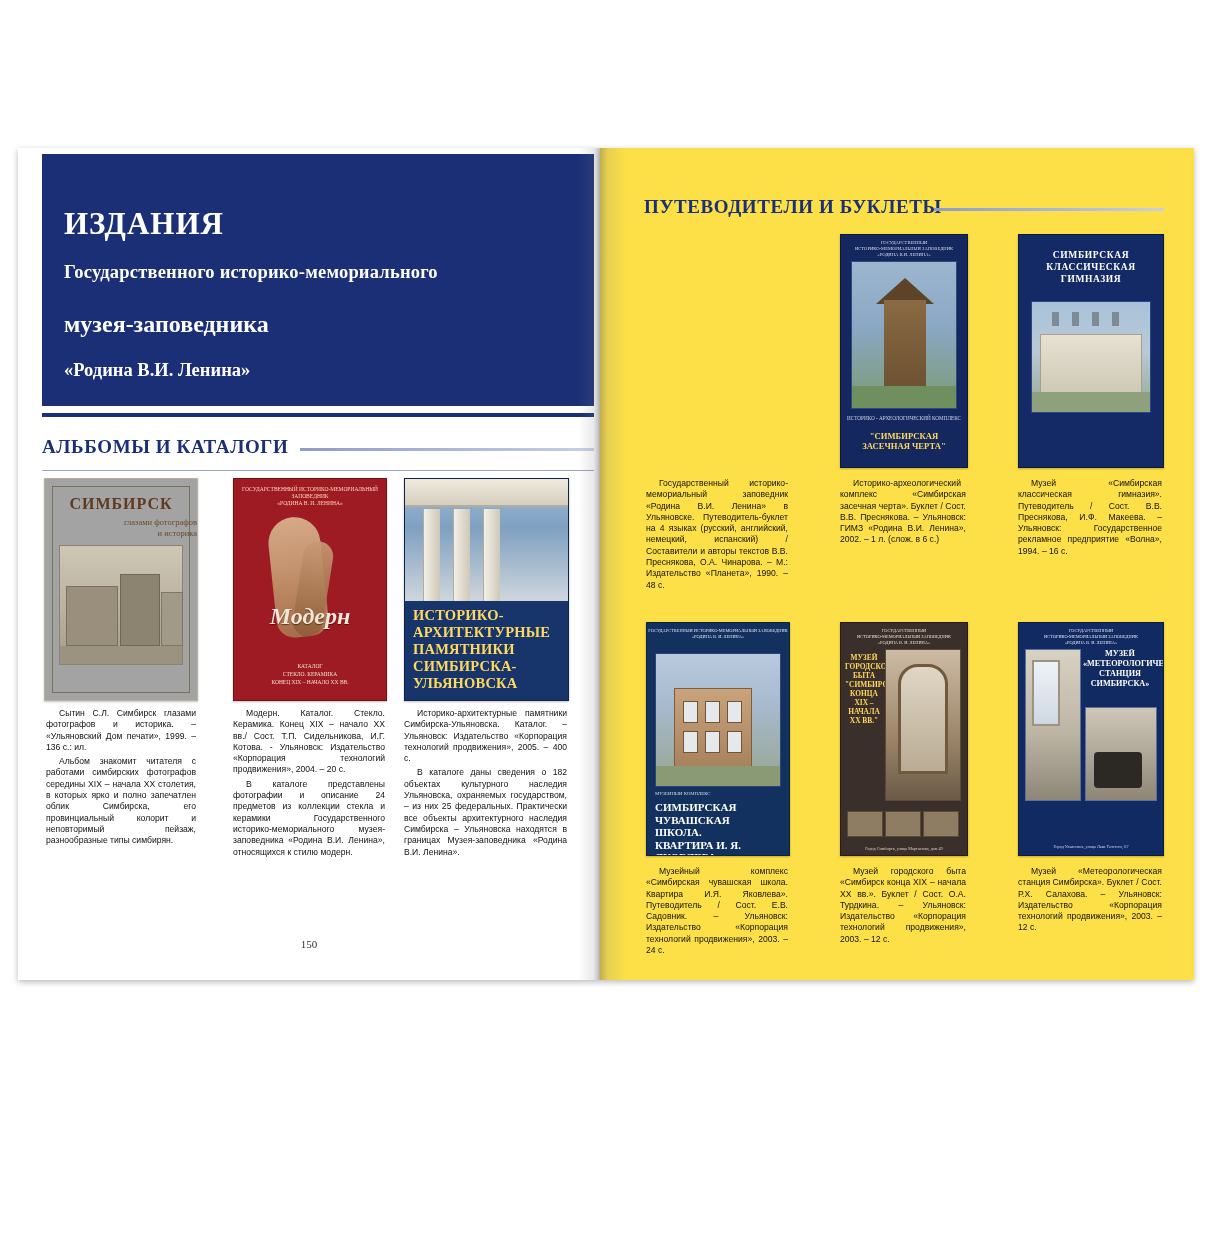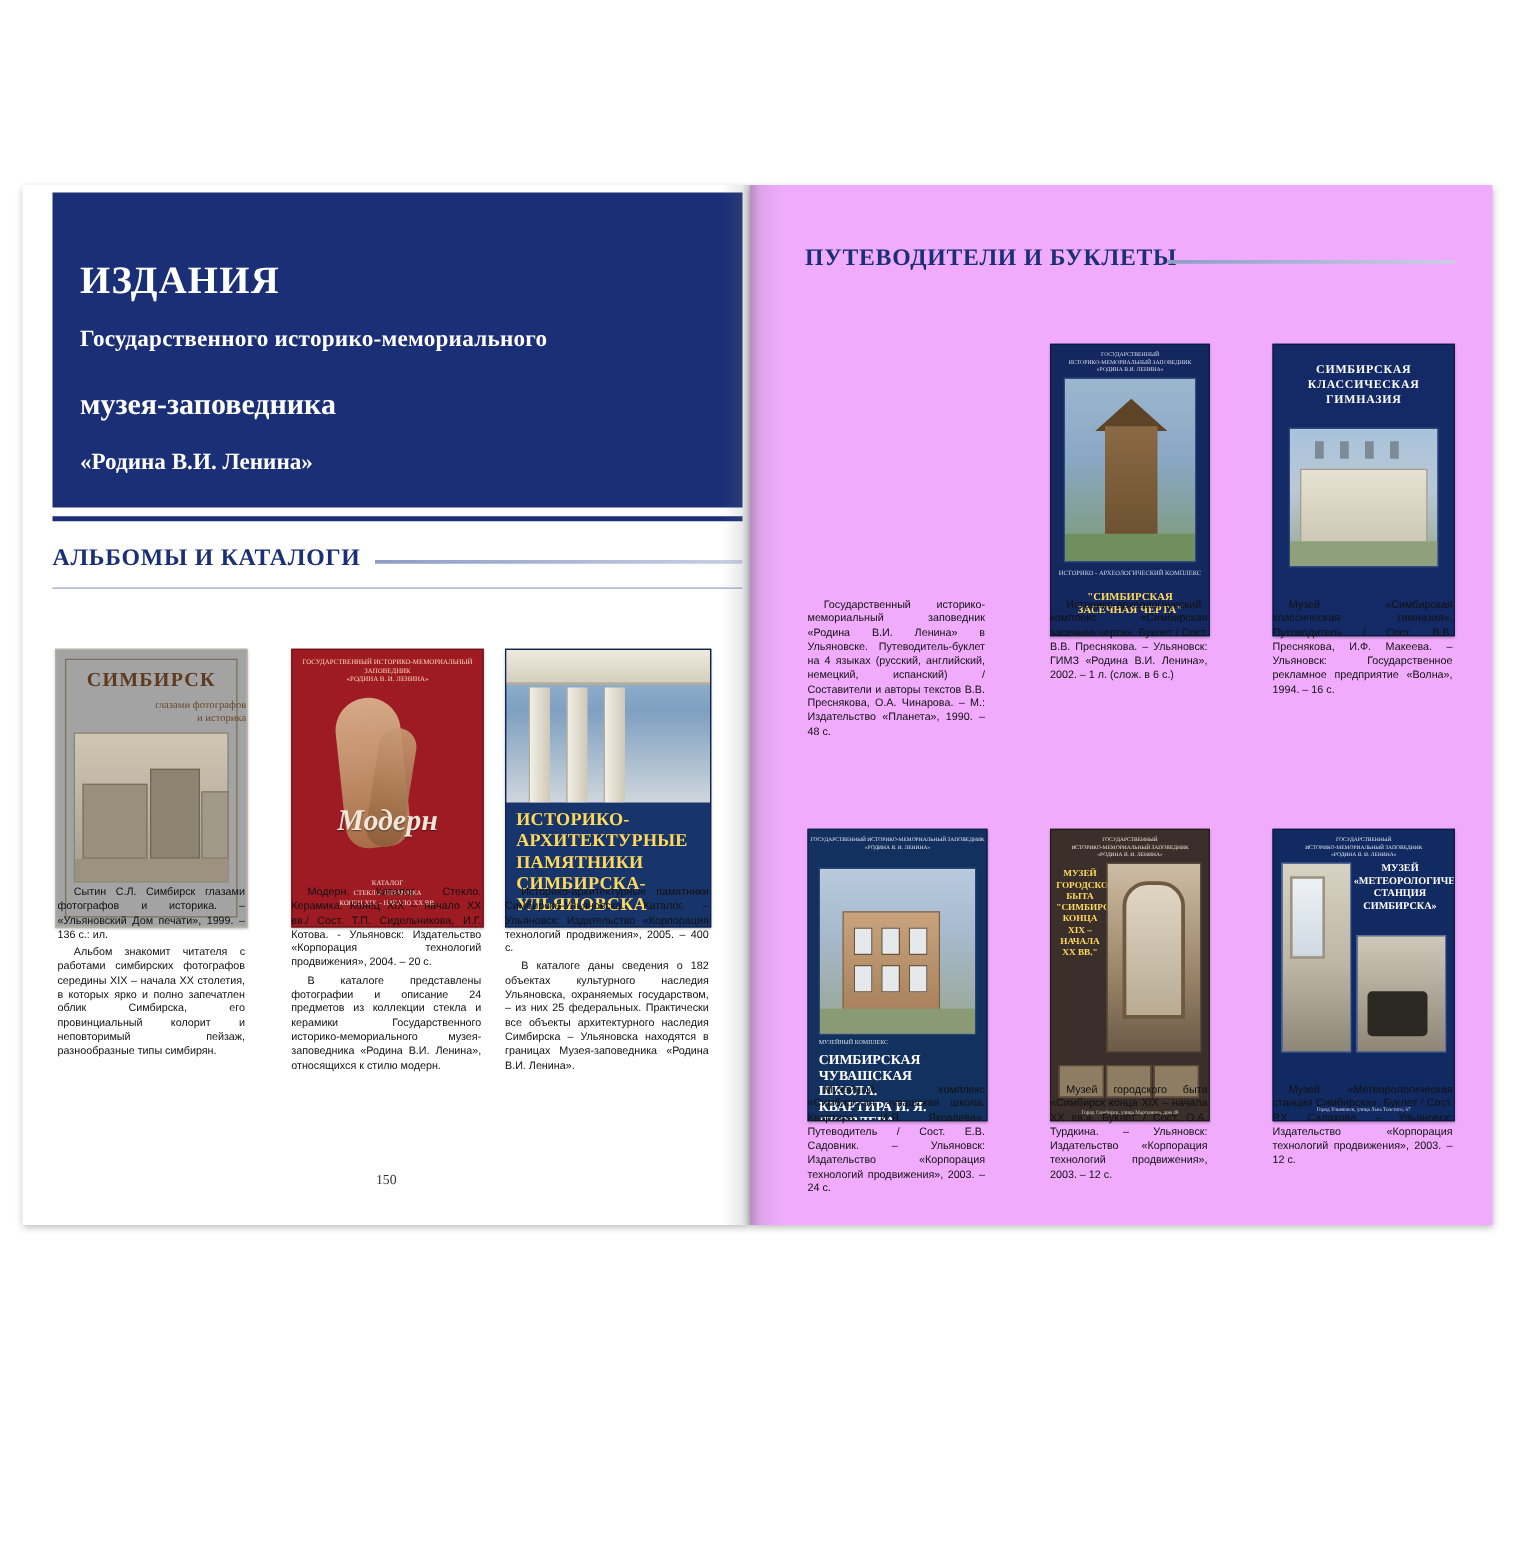--- a/index.html
+++ b/index.html
@@ -129,21 +129,20 @@
     height: 1px;
     background: #9aa4c4;
   }
 
   
   .cov {
     position: absolute;
     background: #ccc;
     overflow: hidden;
     box-shadow: 0 1px 2px rgba(0,0,0,0.25);
-    margin-top: 41px;
   }
 
   .cov-simbirsk {
     left: 26px; top: 330px; width: 152px; height: 221px;
     background: #a3a3a3;
     border: 1px solid #b9b2a0;
   }
   .cov-simbirsk .frame {
     position: absolute; left: 7px; top: 7px; right: 7px; bottom: 7px;
     border: 1px solid #7a6f58;
@@ -291,21 +290,21 @@
     color: #333;
   }
 
   
   .page-right {
     position: absolute;
     left: 600px;
     top: 148px;
     width: 594px;
     height: 832px;
-    background: #f0abfc;
+    background: #fde047;
     box-shadow: 0 2px 6px rgba(0,0,0,0.28);
     overflow: hidden;
   }
   .page-right::before {
     content: "";
     position: absolute;
     left: 0; top: 0; bottom: 0;
     width: 26px;
     background: linear-gradient(to left, rgba(255,255,255,0) 0%, rgba(120,120,130,0.16) 70%, rgba(70,70,85,0.32) 100%);
     pointer-events: none;

